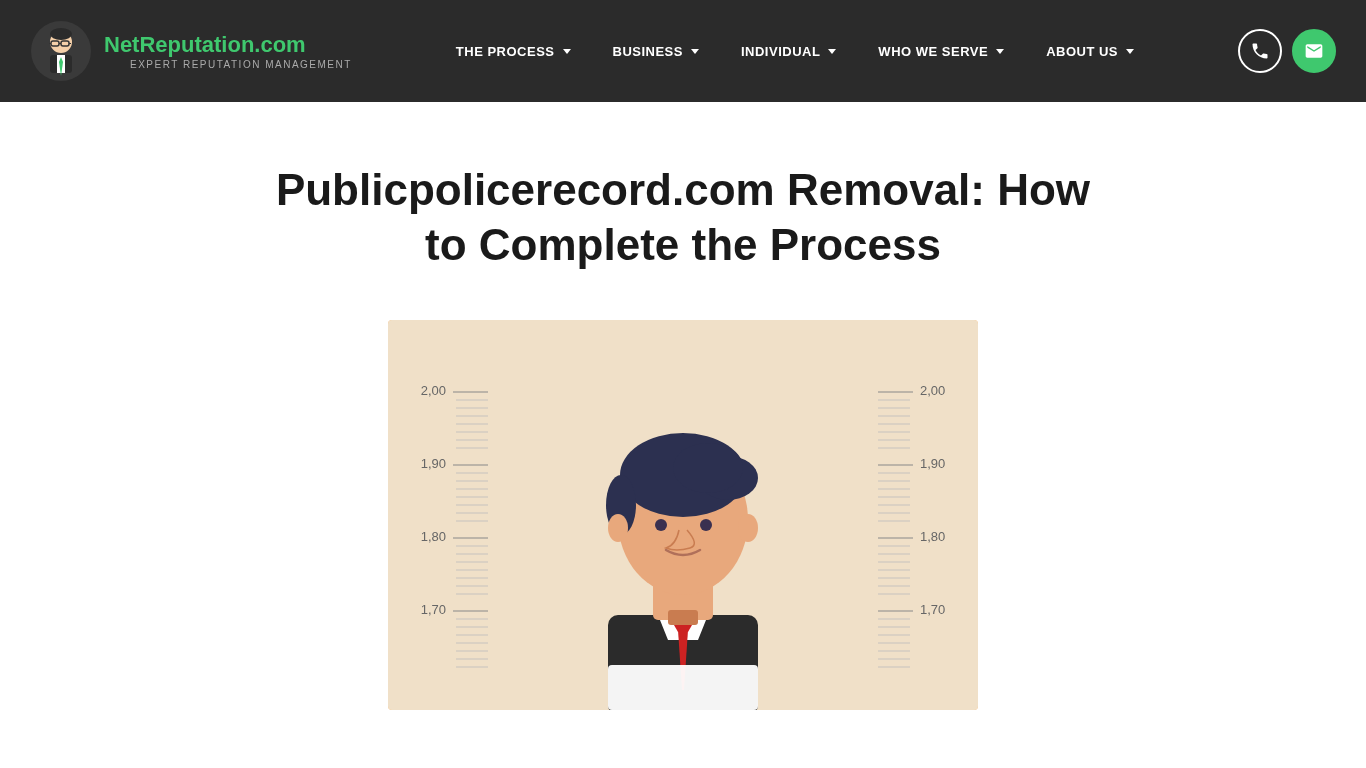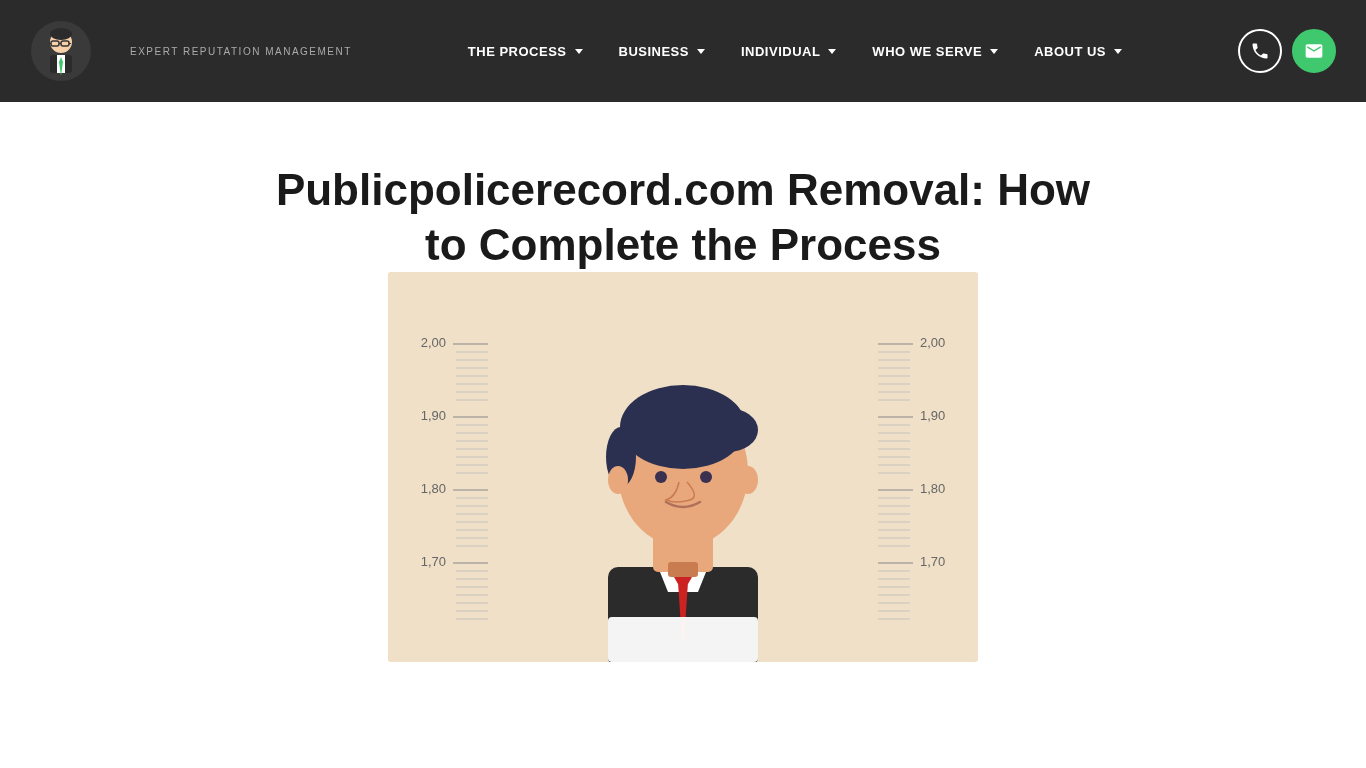--- a/index.html
+++ b/index.html
@@ -57,21 +57,21 @@
       font-size: 10px;
       color: #aaa;
       letter-spacing: 1.5px;
       text-transform: uppercase;
       padding-left: 26px;
     }
 
     .nav-links {
       display: flex;
       align-items: center;
-      gap: 0;
+      gap: 6px;
       list-style: none;
     }
 
     .nav-links li a {
       color: #fff;
       text-decoration: none;
       font-size: 13px;
       font-weight: 700;
       letter-spacing: 0.5px;
       text-transform: uppercase;
@@ -135,20 +135,21 @@
       align-items: center;
     }
 
     .article-title {
       font-size: 44px;
       font-weight: 800;
       color: #1a1a1a;
       text-align: center;
       max-width: 860px;
       line-height: 1.25;
+      margin-bottom: 48px;
     }
 
     
     .mugshot-container {
       width: 590px;
       height: 390px;
       background: #fdba74;
       border-radius: 4px;
       position: relative;
       overflow: hidden;
@@ -176,20 +177,23 @@
       <line x1="19" y1="23.5" x2="21" y2="23.5" stroke="#333" stroke-width="1.2"></line>
       <line x1="39" y1="23.5" x2="41" y2="23.5" stroke="#333" stroke-width="1.2"></line>
 
       <rect x="20" y="35" width="22" height="18" rx="3" fill="#2b2b2b"></rect>
 
       <rect x="27" y="35" width="8" height="18" fill="white"></rect>
 
       <polygon points="31,37 29,42 31,56 33,42" fill="#3fc86e"></polygon>
     </svg>
     <div class="logo-text-block">
+      <div class="logo-name">
+        <span>NetReputation</span><span style="color:#3fc86e">.com</span>
+      </div>
       <div class="logo-tagline">EXPERT REPUTATION MANAGEMENT</div>
     </div>
   </a>
 
   <ul class="nav-links">
     <li>
       <a href="#">
         <span>THE PROCESS</span>
         <span class="chevron-down"></span>
       </a>

